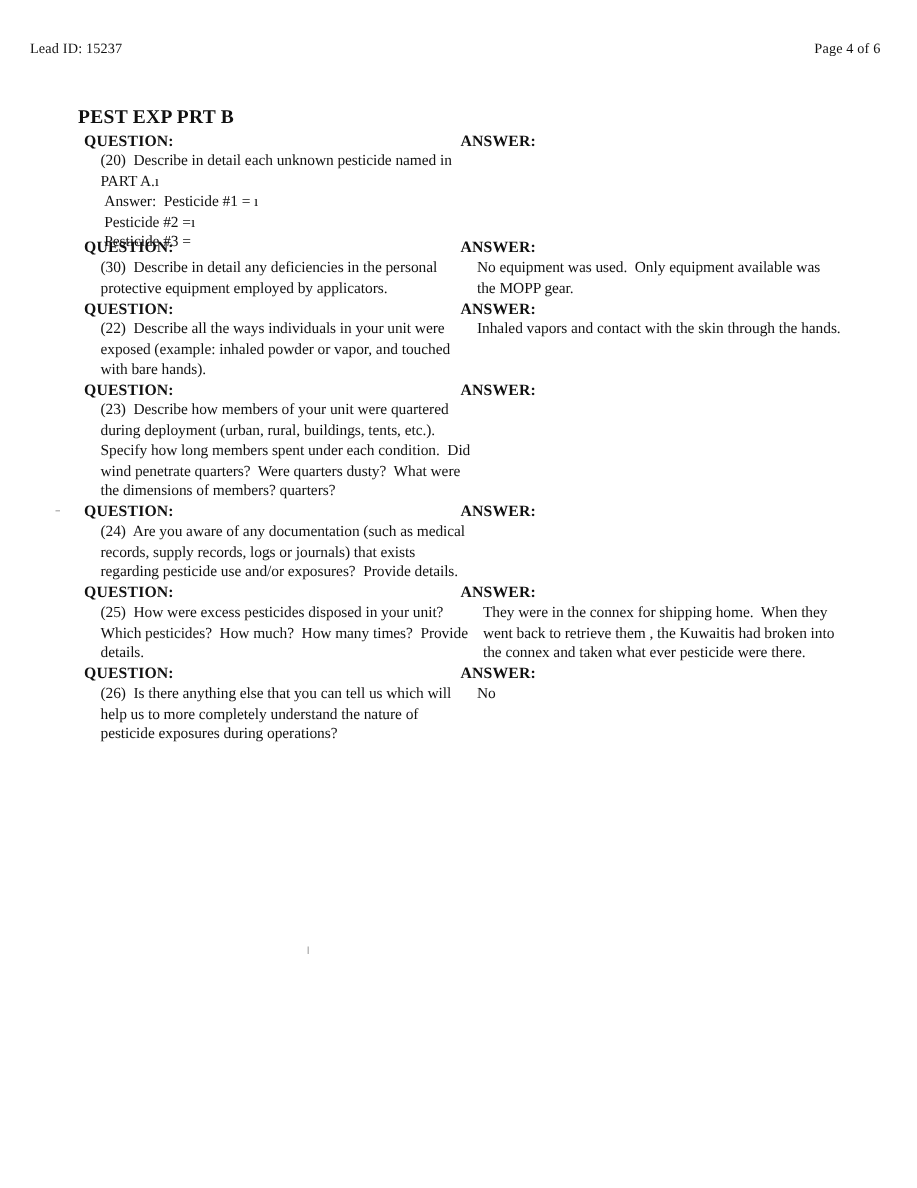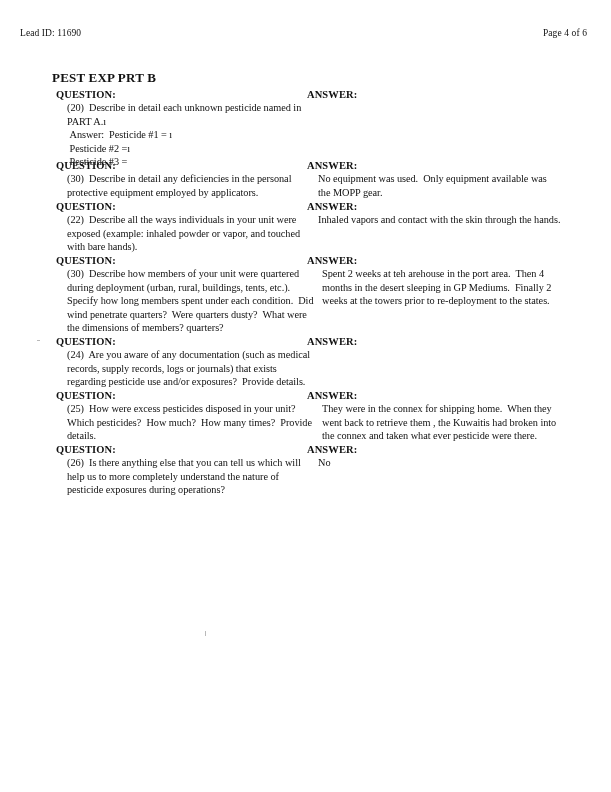--- a/index.html
+++ b/index.html
@@ -84,21 +84,21 @@
   .speckle {
     position: absolute;
     background: #b9b9b9;
   }
 </style>
 </head>
 <body>
 
 <div id="page">
 
-  <div class="runhead" id="lead-id">Lead ID: 11690</div>
+  <div class="runhead" id="lead-id">Lead ID: 15237</div>
 
   <div class="runhead" id="page-num">Page 4 of  6</div>
 
   <div id="form-title">PEST EXP PRT B</div>
 
   <div id="body-cols">
 
     <div class="qa-block" style="height:71px;">
       <div class="col-left">
         <div class="lbl">QUESTION:</div>
@@ -135,31 +135,28 @@
       </div>
       <div class="col-right">
         <div class="lbl">ANSWER:</div>
         <div class="txt">Inhaled vapors and contact with the skin through the hands.</div>
       </div>
     </div>
 
     <div class="qa-block" style="height:81px;">
       <div class="col-left wide">
         <div class="lbl">QUESTION:</div>
-        <div class="txt">(30)  Describe how members of your unit were quartered
+        <div class="txt">(23)  Describe how members of your unit were quartered
 during deployment (urban, rural, buildings, tents, etc.).
 Specify how long members spent under each condition.  Did
 wind penetrate quarters?  Were quarters dusty?  What were
 the dimensions of members? quarters?</div>
       </div>
       <div class="col-right">
         <div class="lbl">ANSWER:</div>
-        <div class="txt ind">Spent 2 weeks at teh arehouse in the port area.  Then 4
-months in the desert sleeping in GP Mediums.  Finally 2
-weeks at the towers prior to re-deployment to the states.</div>
       </div>
     </div>
 
     <div class="qa-block" style="height:54px;">
       <div class="col-left wide">
         <div class="lbl">QUESTION:</div>
         <div class="txt">(24)  Are you aware of any documentation (such as medical
 records, supply records, logs or journals) that exists
 regarding pesticide use and/or exposures?  Provide details.</div>
       </div>

